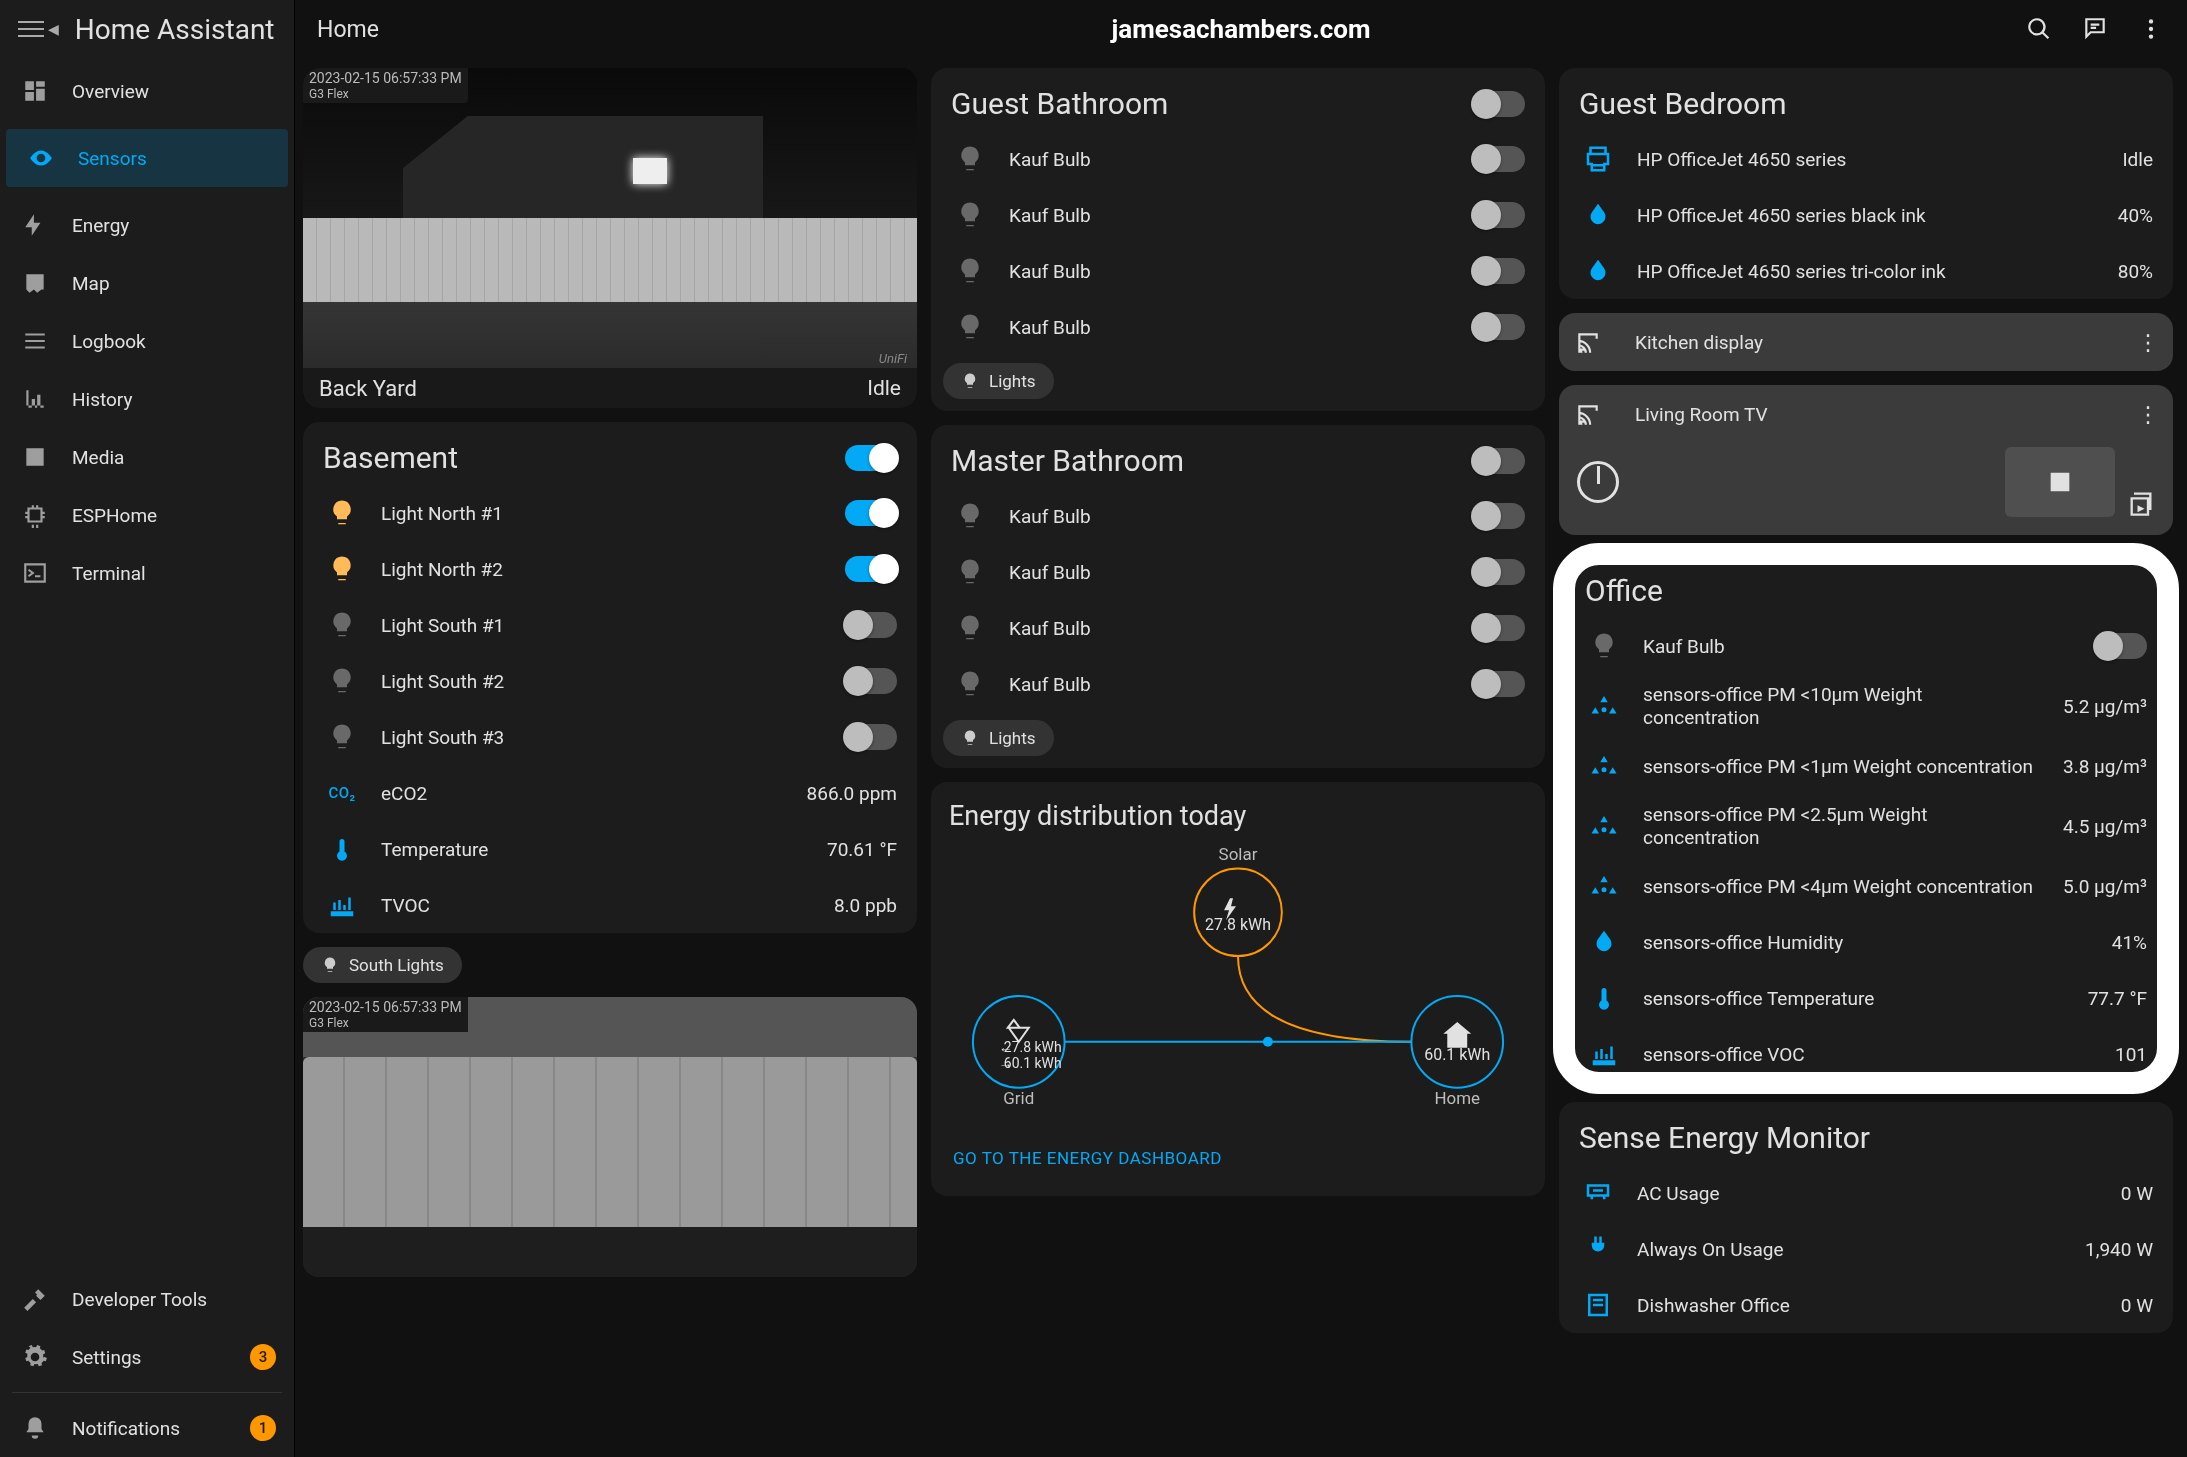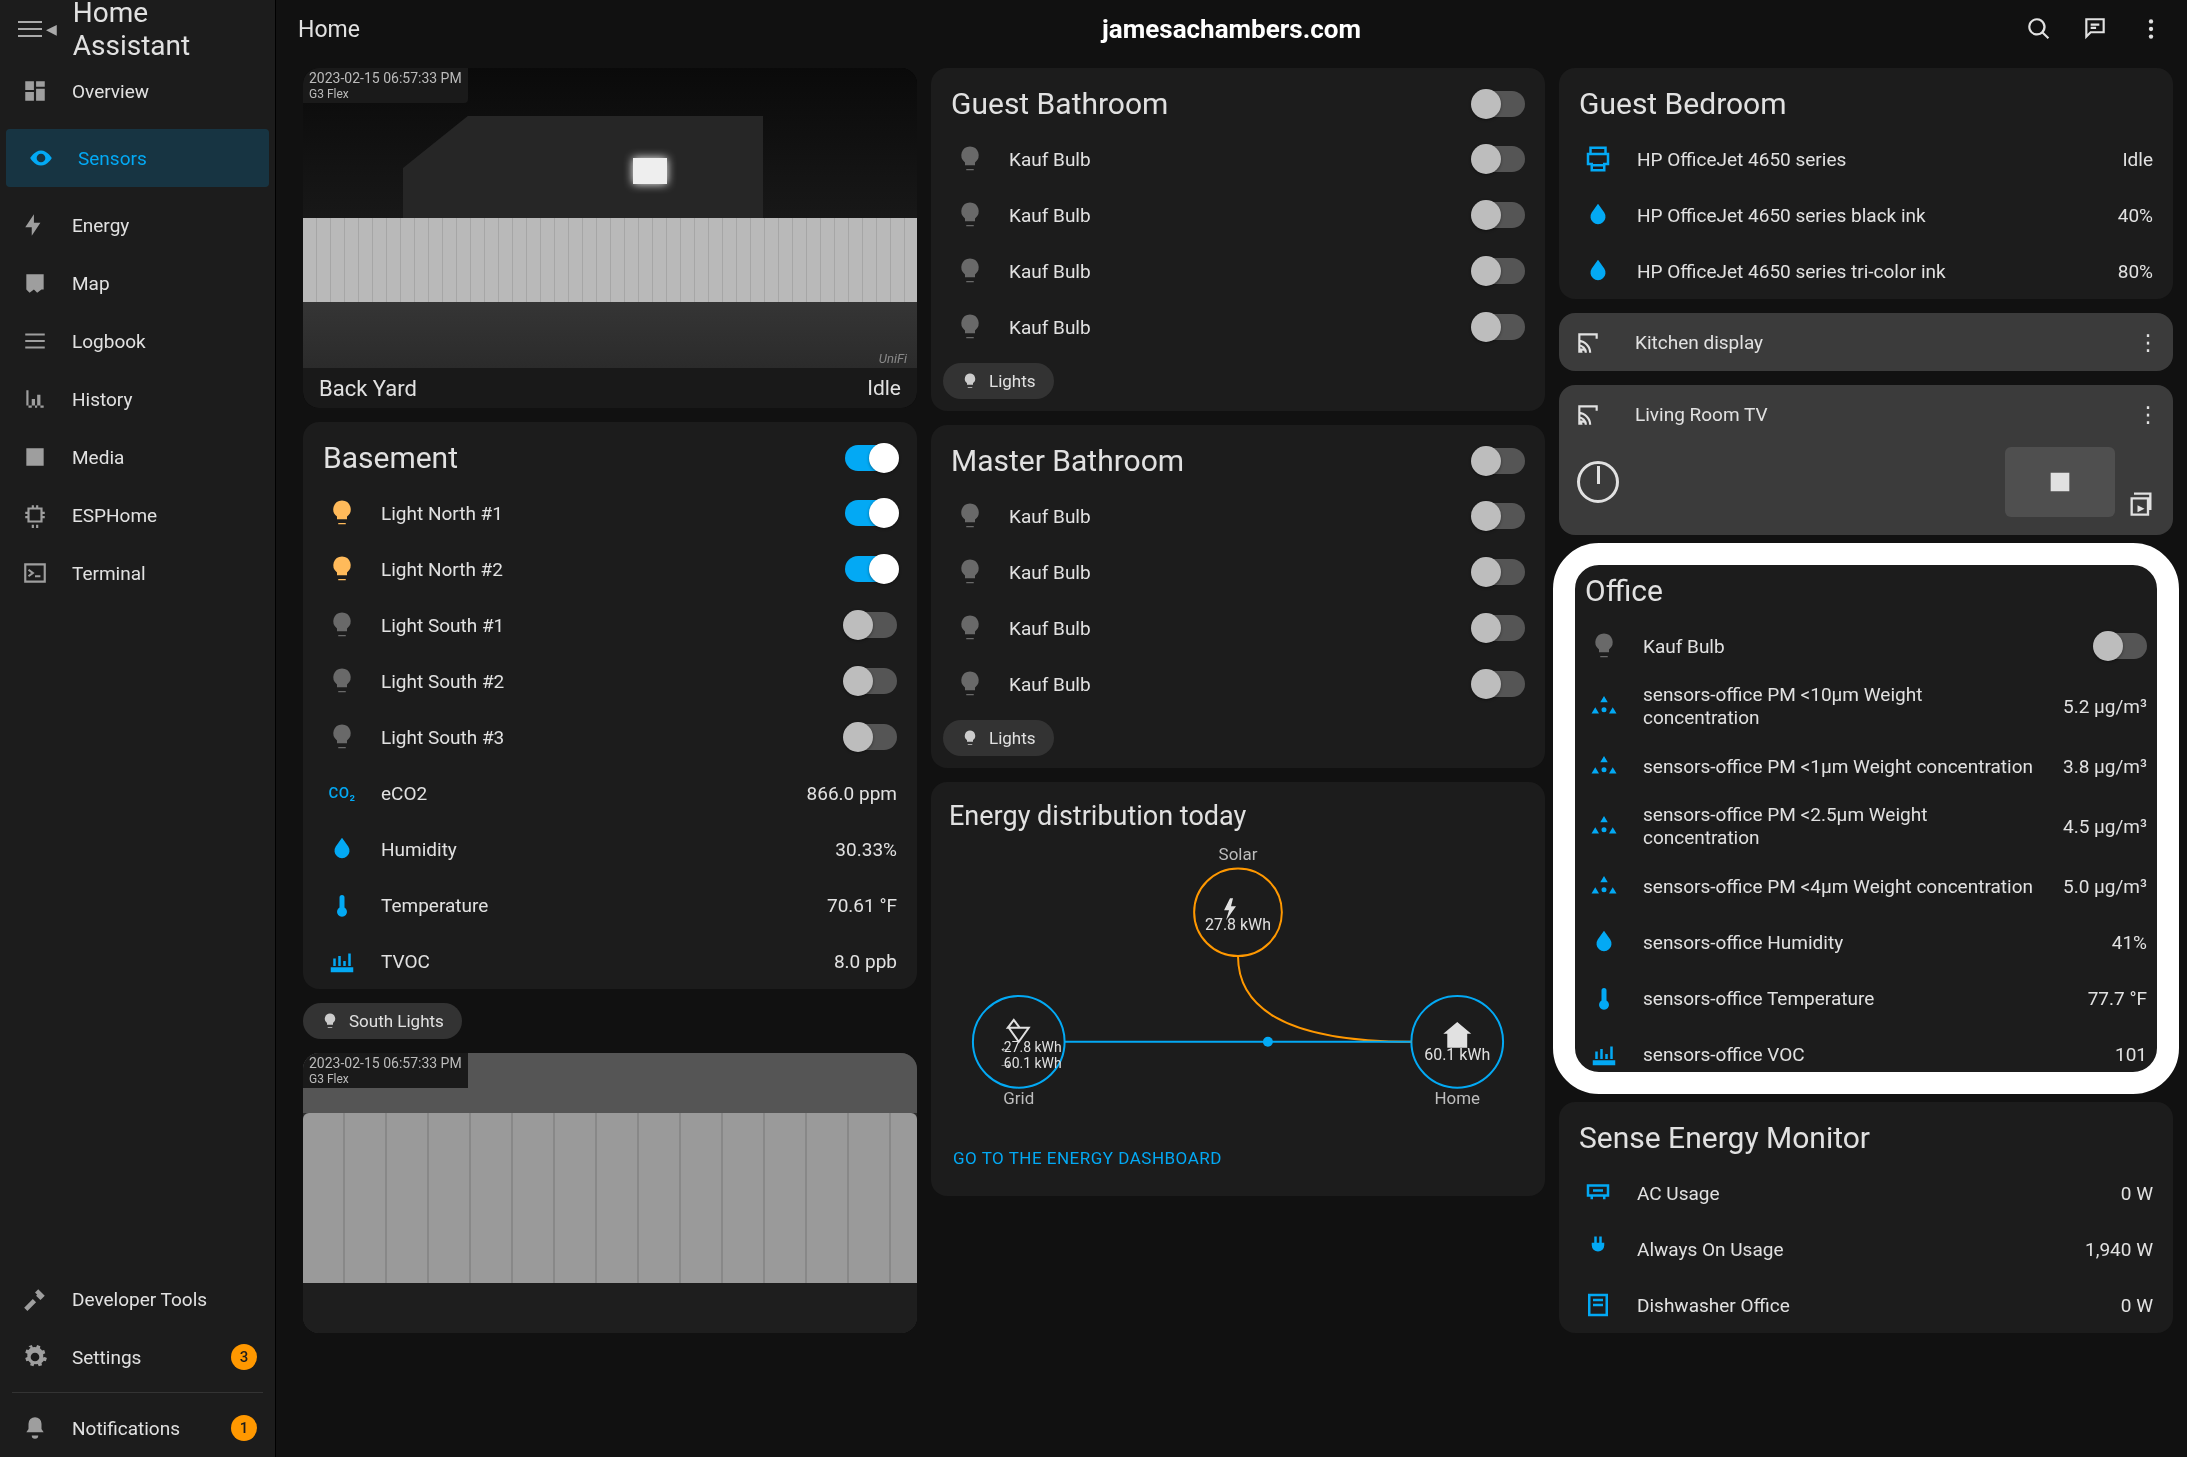--- a/index.html
+++ b/index.html
@@ -27,21 +27,21 @@
 .topbar{height:58px;display:flex;align-items:center;padding:0 22px;gap:14px;background:#111;position:relative;}
 .topbar .crumb{font-size:23px;color:#e1e1e1;}
 .topbar .center-title{position:absolute;left:50%;top:50%;transform:translate(-50%,-50%);font-size:26px;font-weight:700;color:#fff;}
 .topbar .tb-right{margin-left:auto;display:flex;align-items:center;gap:28px;}
 .tb-ico{width:28px;height:28px;color:#e1e1e1;cursor:pointer;display:flex;align-items:center;justify-content:center;}
 .tb-ico svg{width:26px;height:26px;fill:currentColor;}
 
 
 .dash{flex:1;display:flex;gap:14px;padding:10px 14px 0 8px;overflow:hidden;}
 .col{display:flex;flex-direction:column;gap:14px;}
-.col1{width:614px;margin-left:19px;} .col2{width:614px;} .col3{width:614px;}
+.col1{width:614px;} .col2{width:614px;} .col3{width:614px;}
 
 
 .card{background:#1c1c1c;border-radius:16px;overflow:hidden;}
 .card-head{display:flex;align-items:center;justify-content:space-between;padding:18px 20px 10px 20px;}
 .card-title{font-size:30px;color:#e1e1e1;font-weight:400;}
 .row{display:flex;align-items:center;gap:20px;padding:9px 20px;min-height:54px;}
 .row .r-ico{width:38px;height:38px;display:flex;align-items:center;justify-content:center;color:#696969;}
 .row .r-ico svg{width:30px;height:30px;fill:currentColor;}
 .row .r-ico.on{color:#ffba5a;}
 .row .r-ico.blue{color:#03a9f4;}
@@ -328,29 +328,20 @@
               <div class="toggle">
                 <div class="knob"></div>
               </div>
             </div>
           </div>
         <div id="basement-sensors">
             <div class="row">
               <span class="r-ico co2txt">CO₂</span>
               <span class="r-label">eCO2</span>
               <span class="r-value">866.0 ppm</span>
-            </div>
-            <div class="row">
-              <span class="r-ico blue">
-                <svg viewBox="0 0 24 24">
-                  <path d="M12 3l5 7a6 6 0 11-10 0z"></path>
-                </svg>
-              </span>
-              <span class="r-label">Humidity</span>
-              <span class="r-value">30.33%</span>
             </div>
             <div class="row">
               <span class="r-ico blue">
                 <svg viewBox="0 0 24 24">
                   <path d="M12 4a2 2 0 00-2 2v8a4 4 0 104 0V6a2 2 0 00-2-2z"></path>
                 </svg>
               </span>
               <span class="r-label">Temperature</span>
               <span class="r-value">70.61 °F</span>
             </div>

